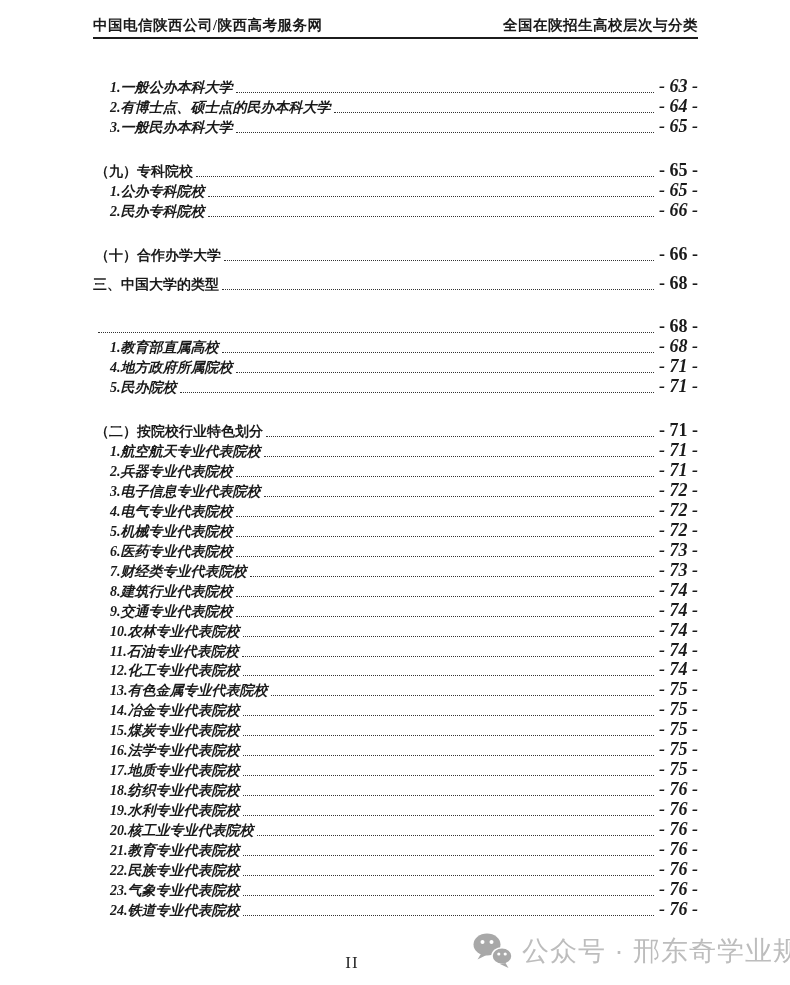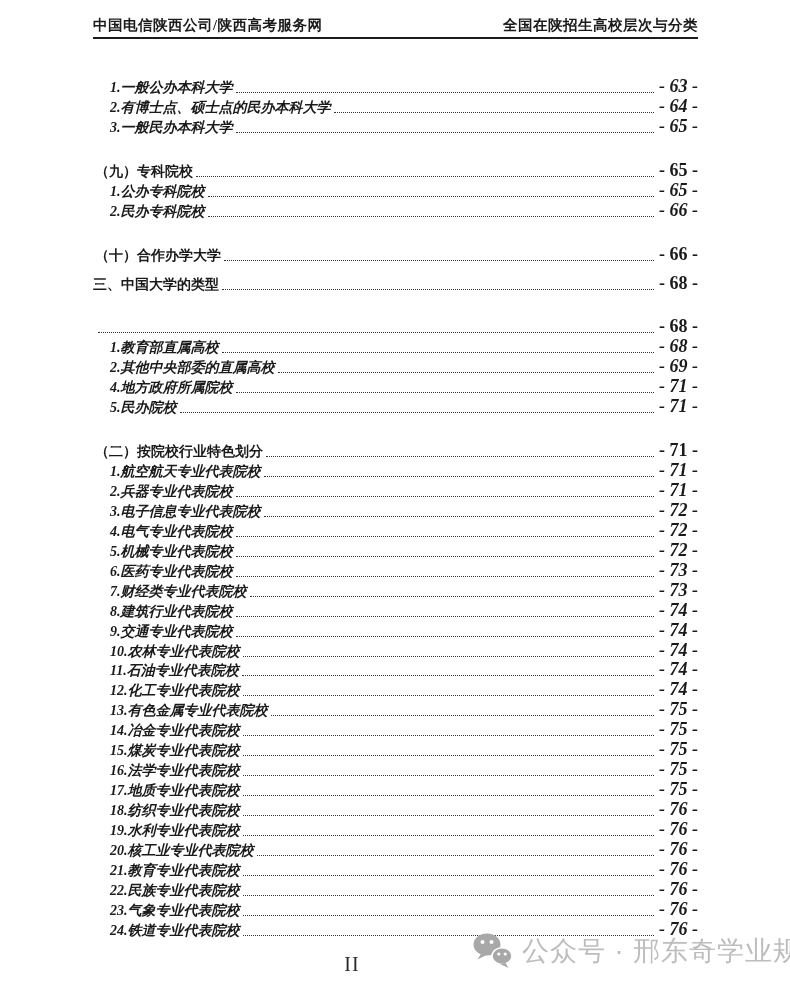--- a/index.html
+++ b/index.html
@@ -85,21 +85,21 @@
     margin-top: 9px;
   }
 
   
   .page-num {
     position: absolute;
     left: 0;
     top: 953px;
     width: 704px;
     text-align: center;
-    font-size: 20px;
+    font-size: 17px;
     letter-spacing: 1px;
     color: #2a2a2a;
   }
 
   
   .watermark {
     position: absolute;
     left: 473px;
     top: 932px;
     display: flex;
@@ -179,25 +179,20 @@
     <span class="toc-dots"></span>
     <span class="toc-page">- 68 -</span>
   </div>
 
   <div class="toc-row level-sub">
     <span class="toc-label">1.教育部直属高校</span>
     <span class="toc-dots"></span>
     <span class="toc-page">- 68 -</span>
   </div>
 
-  <div class="toc-row level-sub">
-    <span class="toc-label">2.其他中央部委的直属高校</span>
-    <span class="toc-dots"></span>
-    <span class="toc-page">- 69 -</span>
-  </div>
 
 
   <div class="toc-row level-sub">
     <span class="toc-label">4.地方政府所属院校</span>
     <span class="toc-dots"></span>
     <span class="toc-page">- 71 -</span>
   </div>
 
   <div class="toc-row level-sub">
     <span class="toc-label">5.民办院校</span>

